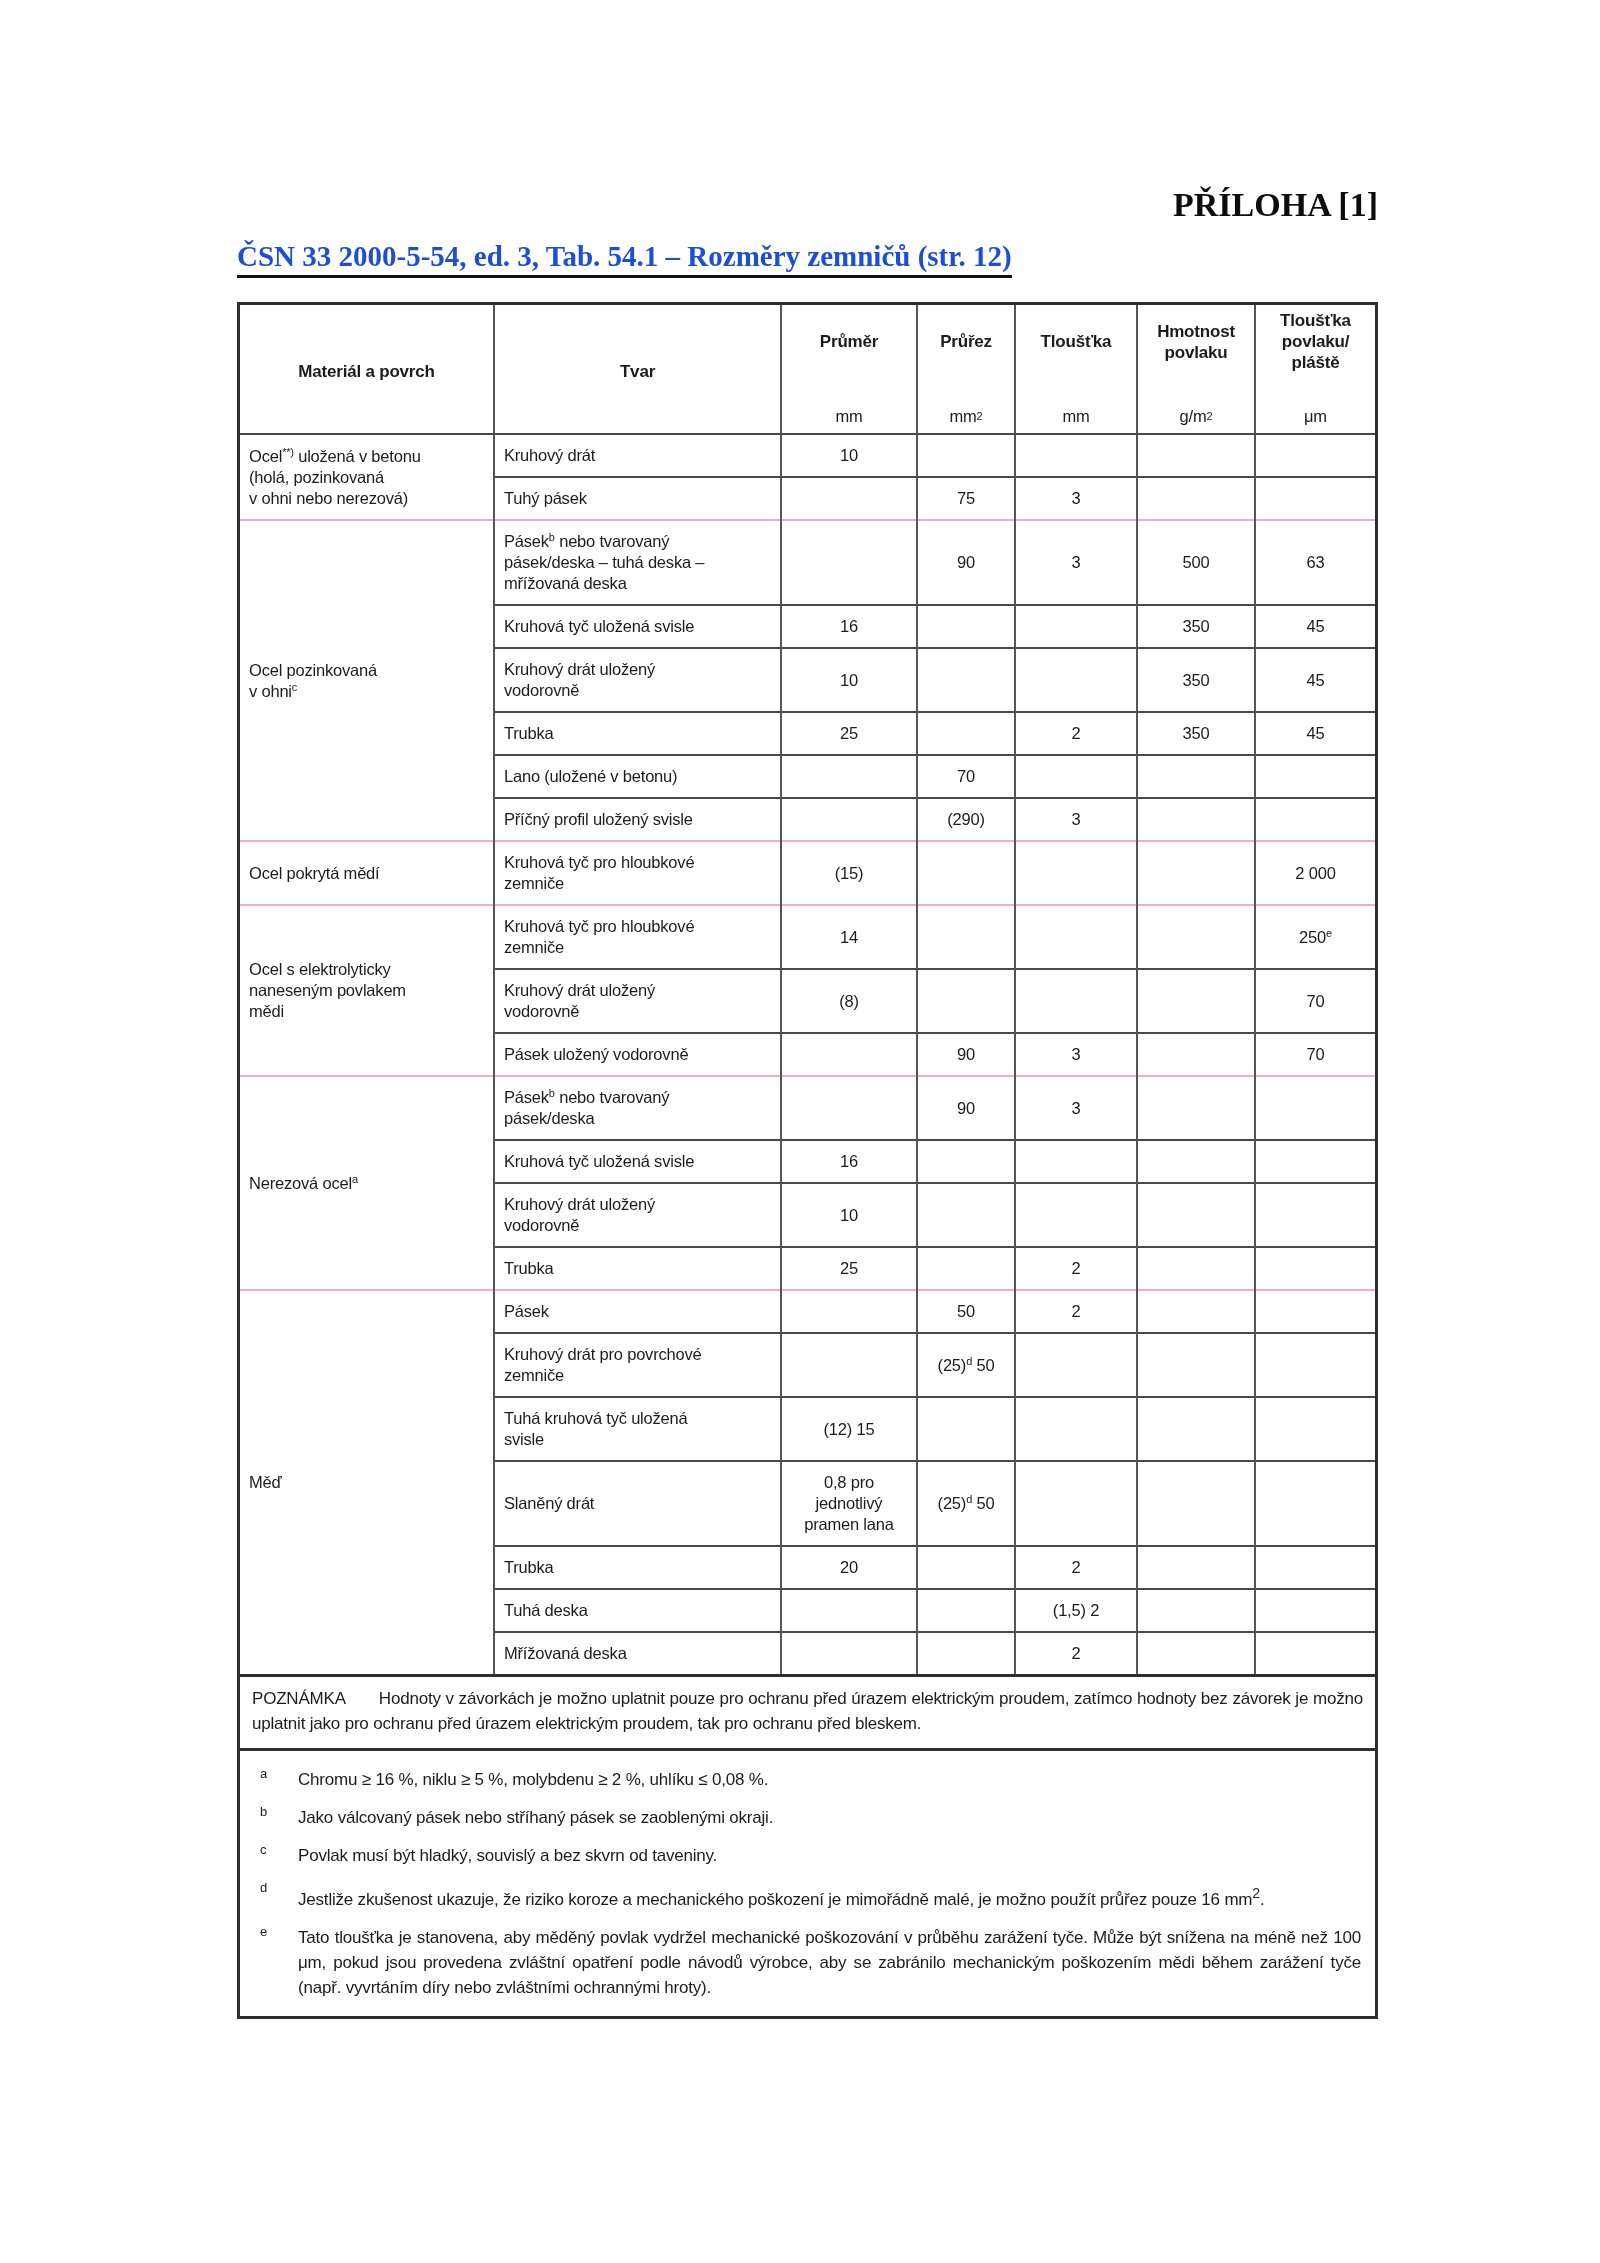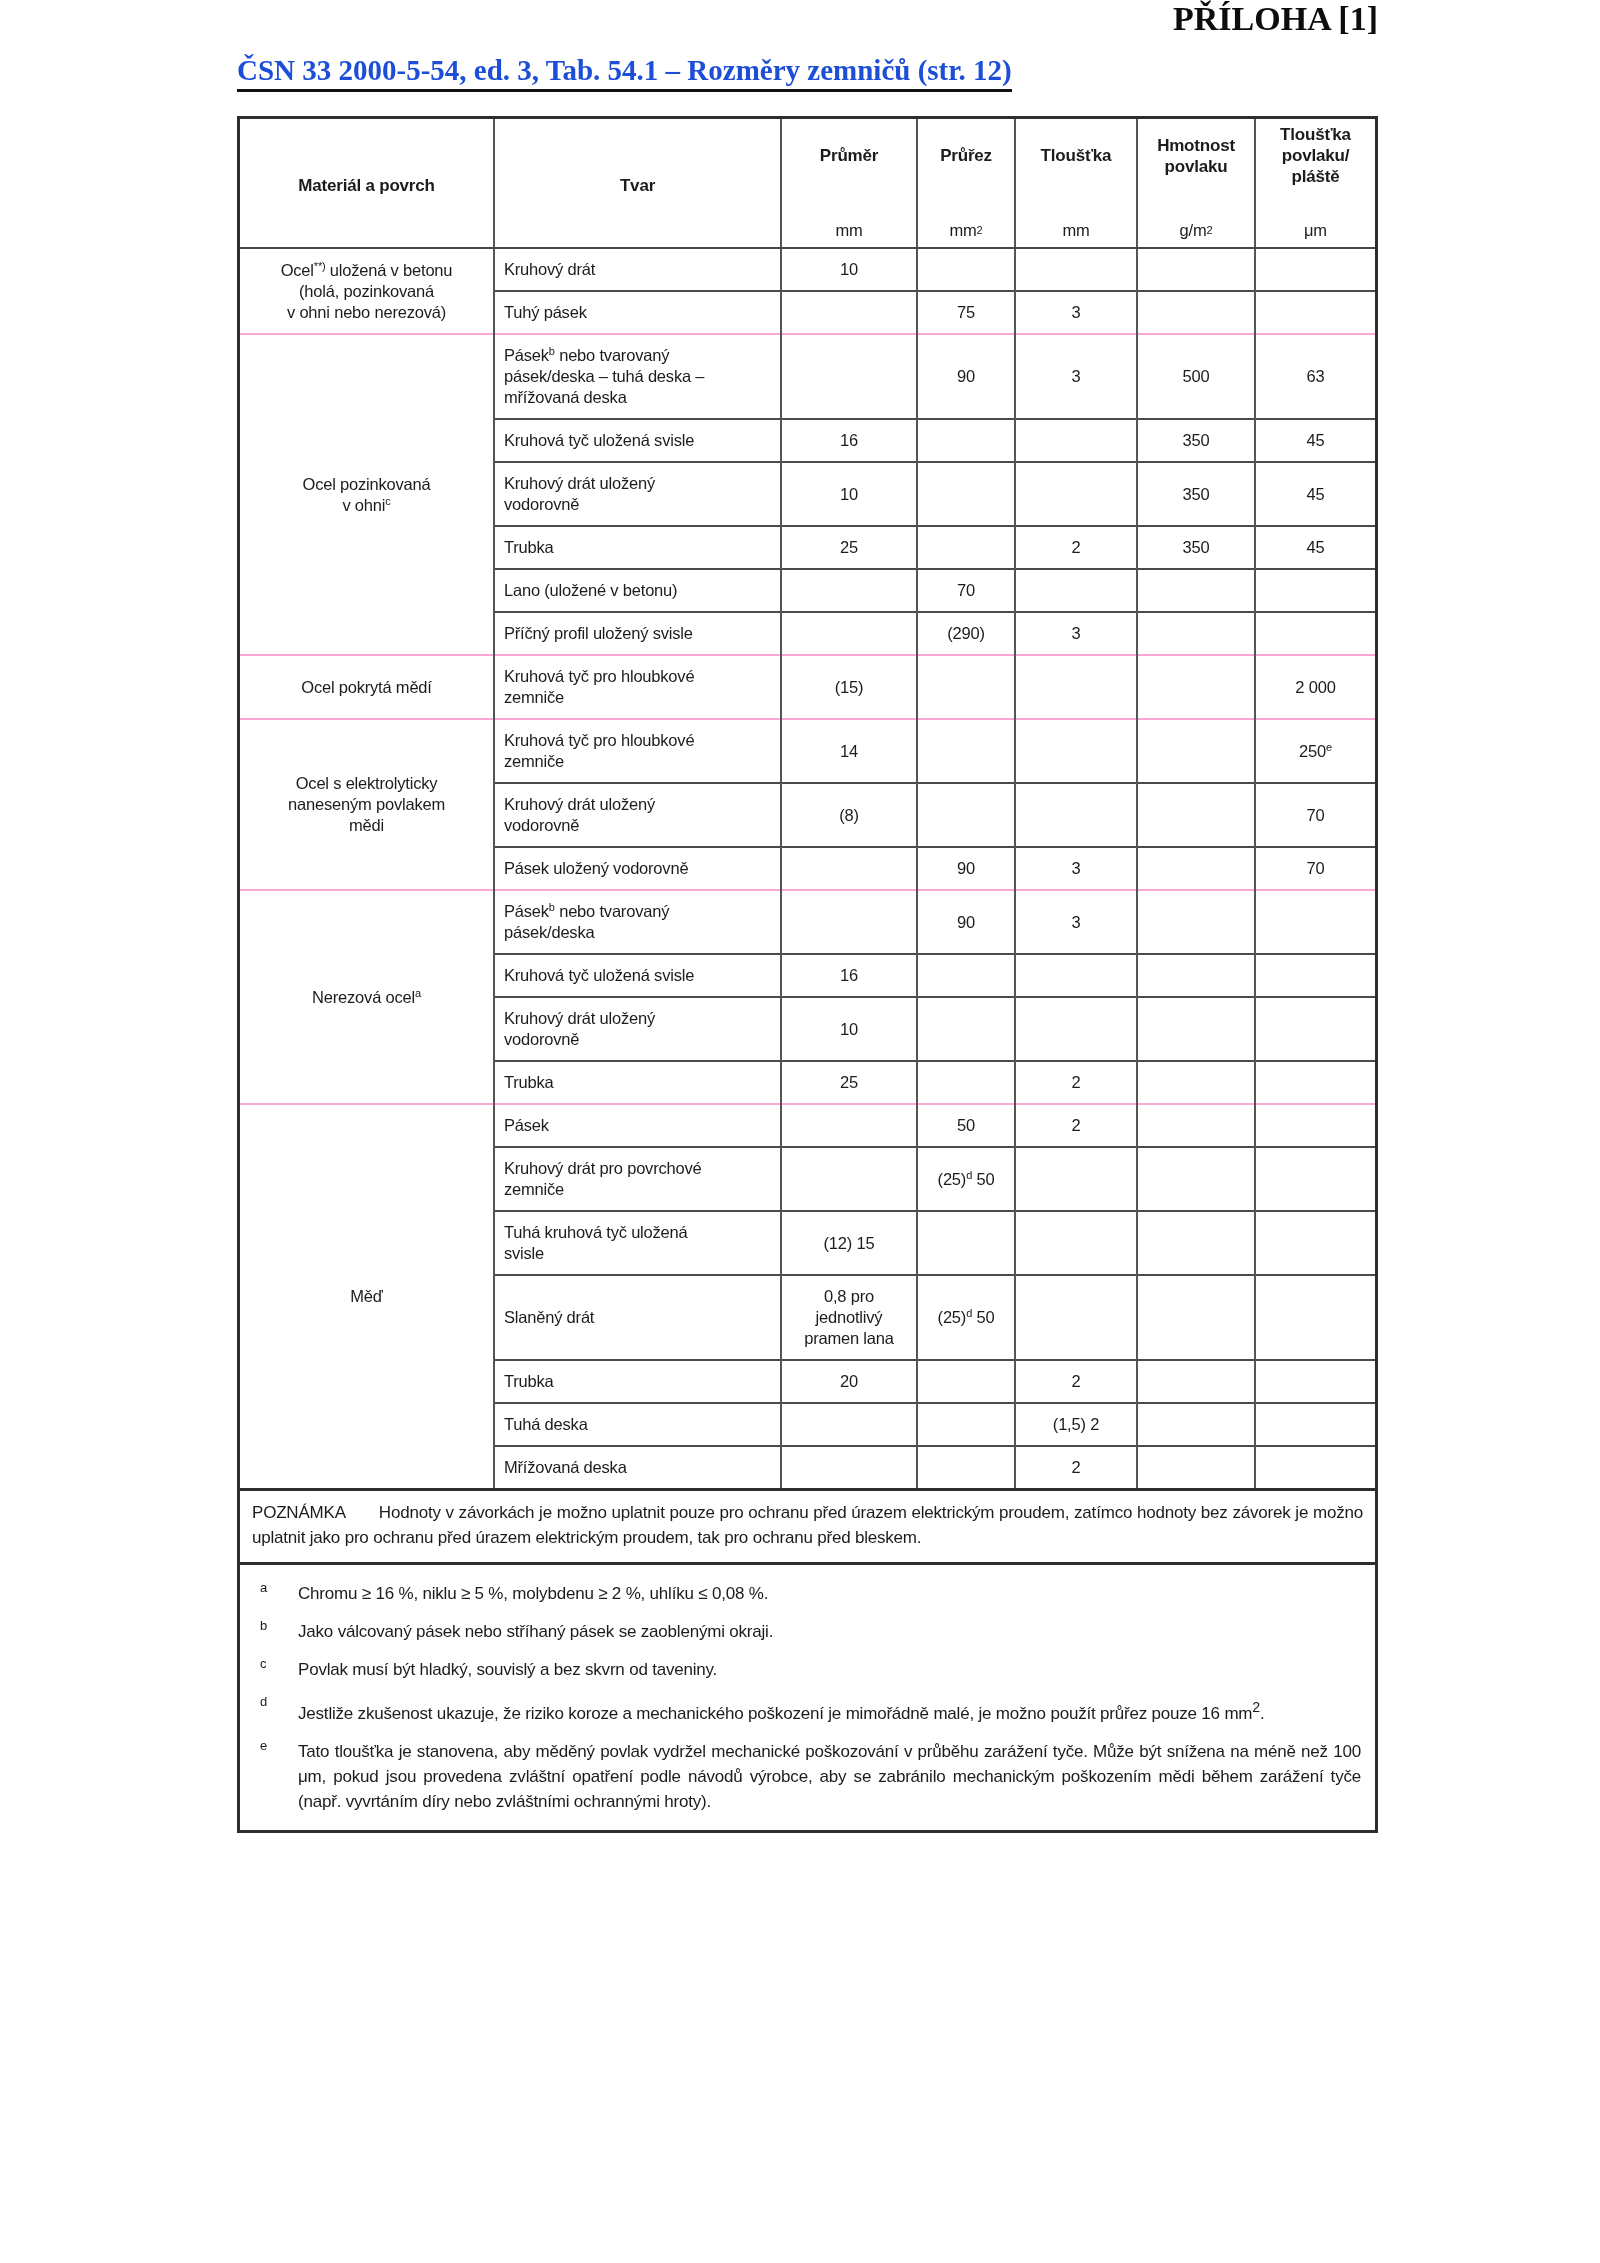--- a/index.html
+++ b/index.html
@@ -1,37 +1,37 @@
 <!DOCTYPE html>
 <html><head>
 <meta charset="utf-8">
 <style>
   html,body{margin:0;padding:0;background:#ffffff;}
   .page{position:relative;width:1600px;height:2263px;background:#ffffff;overflow:hidden;
         font-family:"Liberation Sans","DejaVu Sans",sans-serif;color:#1c1c1c;}
   .content{position:absolute;left:237px;top:0;width:1141px;}
-  .annex-title{text-align:right;font-family:"Liberation Serif","DejaVu Serif",serif;
+  .annex-title{margin-top:186px;text-align:right;font-family:"Liberation Serif","DejaVu Serif",serif;
         font-weight:bold;font-size:34px;color:#0d0d0d;}
   .doc-heading{margin:16px 0 0 0;font-family:"Liberation Serif","DejaVu Serif",serif;
         font-weight:bold;font-size:29px;color:#1d4ed8;}
   .doc-heading span{display:inline-block;border-bottom:3px solid #111;padding-bottom:2px;}
   .table-wrap{margin-top:24px;border:3px solid #2e2e2e;background:#fff;}
   table.dims{border-collapse:collapse;table-layout:fixed;width:100%;
         font-size:16.5px;line-height:21px;letter-spacing:-0.2px;}
   table.dims sup{font-size:11px;line-height:0;}
   th,td{padding:10px 9px;vertical-align:middle;font-weight:normal;}
   thead th{border-bottom:2px solid #474747;padding:0;height:128px;vertical-align:middle;}
   .h-cell{display:flex;flex-direction:column;height:128px;}
   .h-label{flex:1;display:flex;align-items:center;justify-content:center;text-align:center;
         font-weight:bold;font-size:17px;line-height:21px;padding:4px 4px 0 4px;}
   .h-unit{height:34px;display:flex;align-items:center;justify-content:center;font-size:16.5px;margin-top:25px;}
   th{border-left:2px solid #555;}
   th:first-child{border-left:0;}
   td{border-left:2px solid #555;border-top:2px solid #4a4a4a;}
-  td.mat{border-left:0;text-align:center;margin-top:10px;}
+  td.mat{border-left:0;text-align:left;margin-top:10px;}
   td.tvar{text-align:left;}
   td.num{text-align:center;}
   tr.group-start td{border-top:2px solid #f9a8d4;}
   tbody tr:first-child td{border-top:0;}
   .note{border-top:3px solid #2e2e2e;padding:9px 12px 12px 12px;font-size:17px;line-height:25px;
         text-align:justify;letter-spacing:-0.2px;}
   .note-label{margin-right:33px;}
   .footnotes{border-top:3px solid #2e2e2e;padding:12px 14px 14px 14px;}
   .fn{position:relative;margin:13px 0 13px 0;padding-left:44px;font-size:17px;line-height:25px;
         text-align:justify;letter-spacing:-0.2px;}

